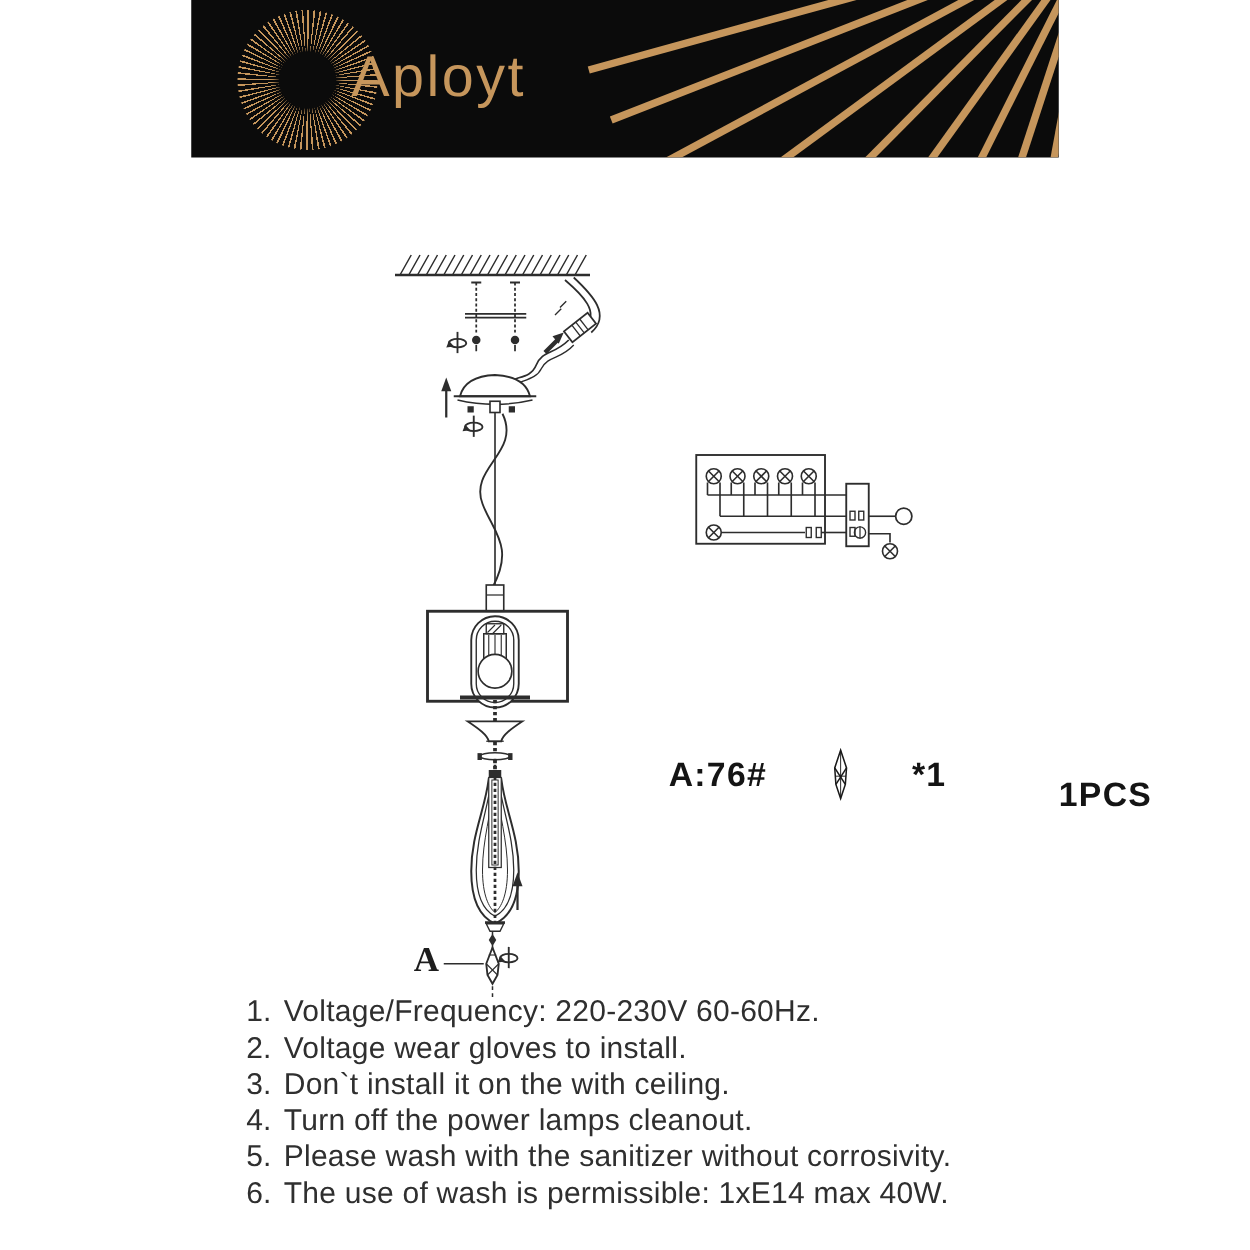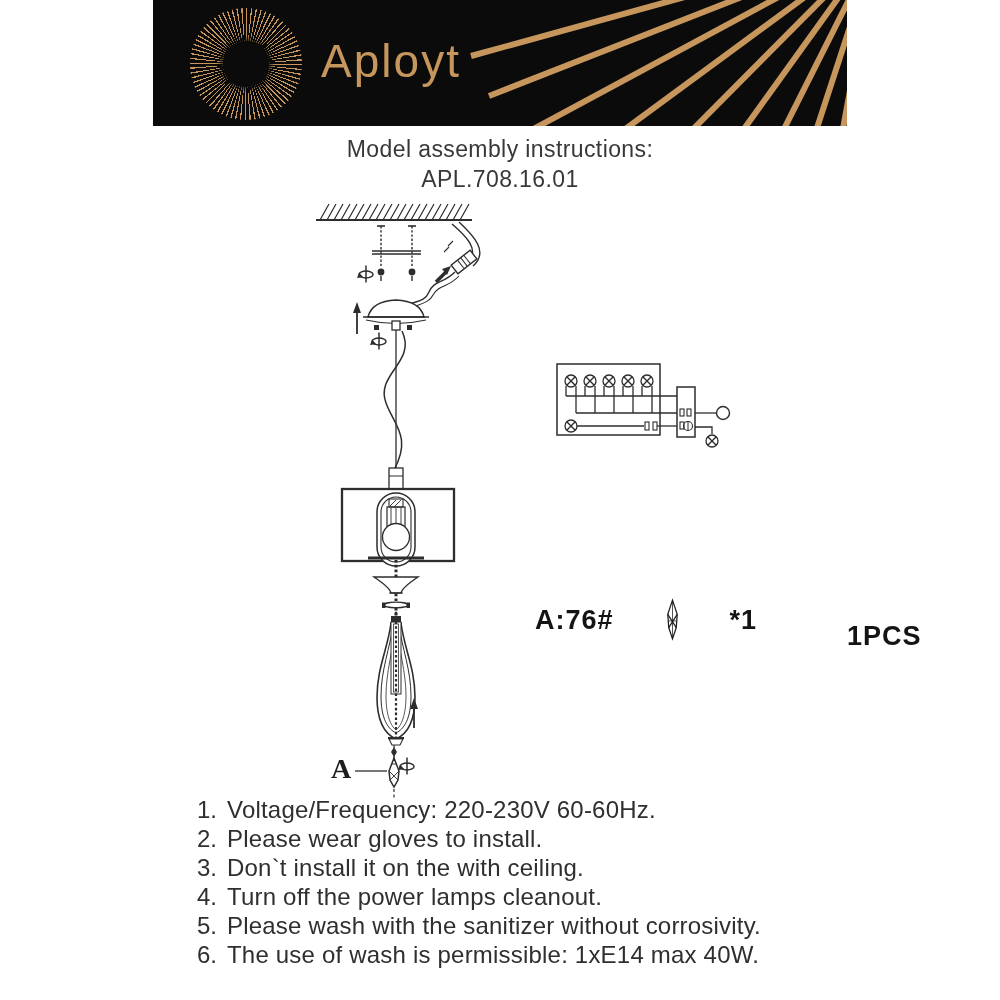--- a/index.html
+++ b/index.html
@@ -16,21 +16,21 @@
     position:absolute; left:37px; top:8px; width:112px; height:112px;
     border-radius:50%;
     background:repeating-conic-gradient(#c6965c 0deg 1.4deg, rgba(0,0,0,0) 1.4deg 5deg);
   }
   .sunburst-core {
     position:absolute; left:33px; top:33px; width:46px; height:46px;
     border-radius:50%; background:#0b0b0b; box-shadow:0 0 6px 2px #0b0b0b;
   }
   .brand {
     position:absolute; left:128px; top:34px; width:220px;
-    color:#c6965c; font-size:46px; letter-spacing:2px; text-align:center;
+    color:#c6965c; font-size:46px; letter-spacing:2px; 
     font-weight:400;
   }
   .corner-rays { position:absolute; right:0; top:0; }
   
   .title-block { position:absolute; left:0; top:136px; width:1000px; text-align:center; color:#383838; }
   .title-line { font-size:23px; line-height:27px; letter-spacing:0.4px; }
   .model-line { font-size:23px; line-height:27px; margin-top:3px; letter-spacing:0.4px; }
   
   .diagram-svg { position:absolute; left:0; top:0; }
   
@@ -70,24 +70,20 @@
         <line x1="724" y1="-56" x2="478" y2="286"></line>
         <line x1="724" y1="-56" x2="432" y2="238"></line>
         <line x1="724" y1="-56" x2="392" y2="188"></line>
         <line x1="724" y1="-56" x2="360" y2="140"></line>
         <line x1="724" y1="-56" x2="336" y2="96"></line>
         <line x1="724" y1="-56" x2="318" y2="56"></line>
       </g>
     </svg>
   </div>
 
-  <div class="title-block">
-    <div class="title-line">Model assembly instructions:</div>
-    <div class="model-line">APL.708.16.01</div>
-  </div>
 
   <svg class="diagram-svg" width="1000" height="1000" viewBox="0 0 1000 1000">
     <defs>
       <g id="rot" stroke="#2d2d2d" fill="none">
         <line x1="0" y1="-8.5" x2="0" y2="8.5" stroke-width="1.5"></line>
         <ellipse cx="0" cy="0.5" rx="7" ry="3.4" stroke-width="1.5"></ellipse>
         <polygon points="-9,4 -2.8,3.2 -6.8,-1.4" fill="#2d2d2d" stroke="none"></polygon>
       </g>
       <g id="lampX" stroke="#2d2d2d" fill="none" stroke-width="1.3">
         <circle cx="0" cy="0" r="6"></circle>
@@ -251,21 +247,21 @@
 
   <div class="crystal-label">A</div>
 
   <div class="instructions">
     <div class="instr-row">
       <span class="instr-num">1.</span>
       <span class="instr-text">Voltage/Frequency: 220-230V 60-60Hz.</span>
     </div>
     <div class="instr-row">
       <span class="instr-num">2.</span>
-      <span class="instr-text">Please wear gloves to install.</span>
+      <span class="instr-text">Voltage wear gloves to install.</span>
     </div>
     <div class="instr-row">
       <span class="instr-num">3.</span>
       <span class="instr-text">Don`t install it on the with ceiling.</span>
     </div>
     <div class="instr-row">
       <span class="instr-num">4.</span>
       <span class="instr-text">Turn off the power lamps cleanout.</span>
     </div>
     <div class="instr-row">

